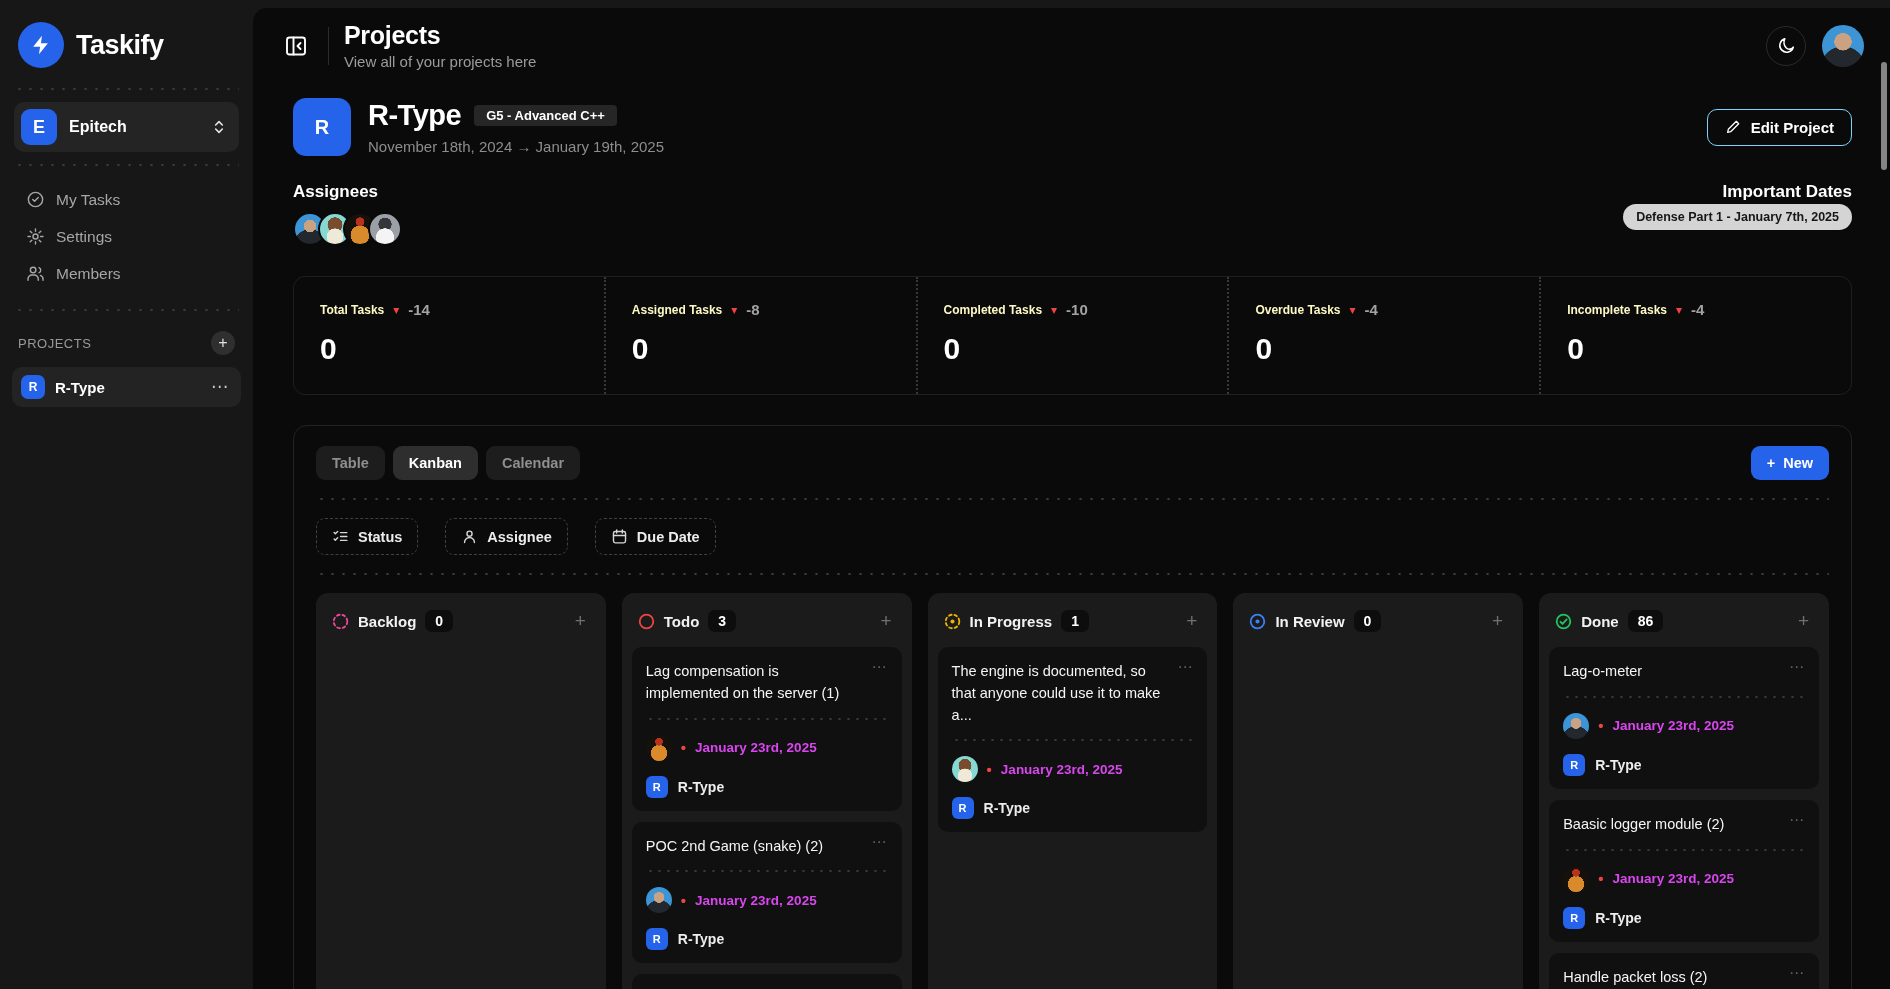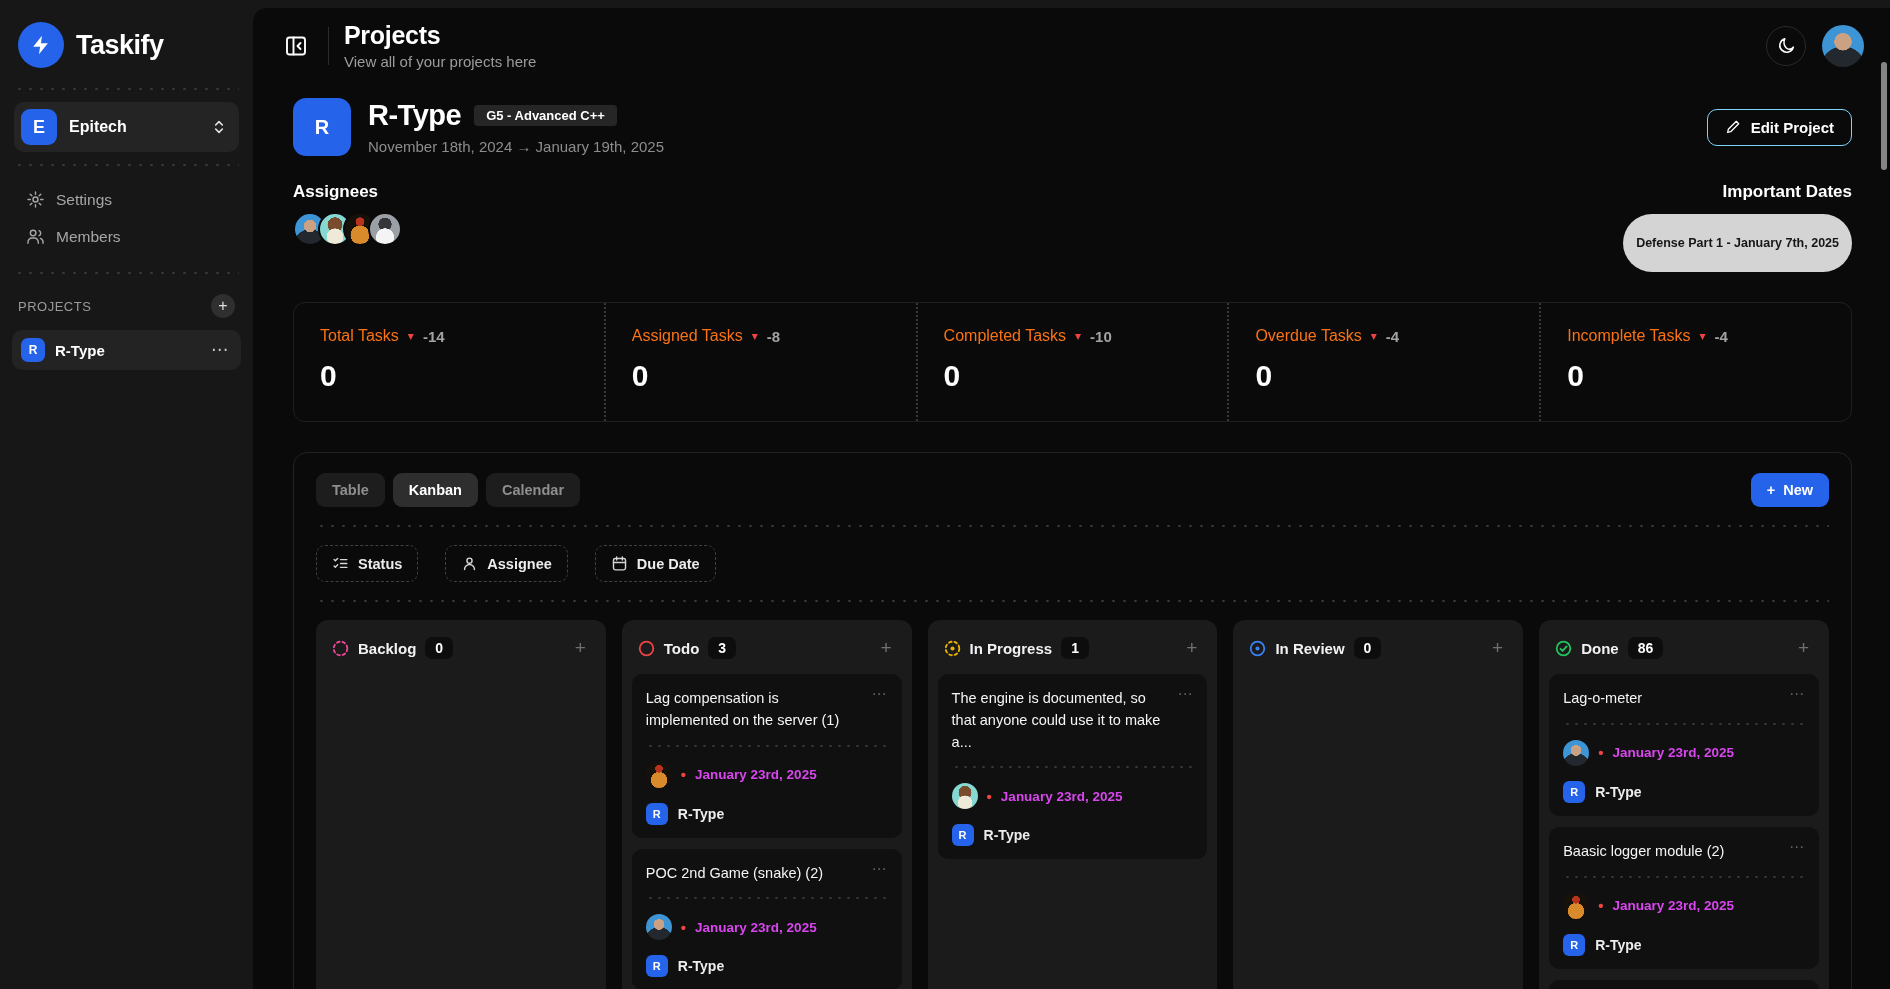--- a/index.html
+++ b/index.html
@@ -60,37 +60,37 @@
   .proj-name { font-size:29px; font-weight:700; letter-spacing:-0.5px; }
   .proj-badge { background:#262626; border-radius:4px; padding:3px 12px; font-size:13px; font-weight:700; }
   .proj-dates { font-size:15px; color:#8d8d8d; margin-top:6px; }
   .edit-btn { margin-left:auto; border:1px solid #7dd3fc; border-radius:10px; padding:9px 17px; display:flex; align-items:center; gap:10px; font-size:15px; font-weight:700; cursor:pointer; align-self:center; }
 
   .meta-row { display:flex; justify-content:space-between; align-items:flex-start; margin-top:26px; }
   .sec-title { font-size:17px; font-weight:700; }
   .avatars { display:flex; margin-top:10px; }
   .avatars .av { margin-right:-9px; border:2px solid #0a0a0a; }
   .important { text-align:right; }
-  .date-pill { display:inline-block; margin-top:12px; background:#d4d4d4; color:#161616; font-size:12.5px; font-weight:700; border-radius:999px; padding:22px 13px; }
+  .date-pill { display:inline-block; margin-top:2px; background:#d4d4d4; color:#161616; font-size:12.5px; font-weight:700; border-radius:999px; padding:6px 13px; }
 
   
   .av { width:26px; height:26px; border-radius:50%; flex:none; }
   .av-lg { width:34px; height:34px; }
   .av-xl { width:42px; height:42px; }
   .av-user-photo { background:radial-gradient(circle at 50% 40%, #caa183 26%, transparent 27%), radial-gradient(circle at 50% 105%, #23272e 46%, transparent 47%), #3d95d6; }
   .av-tom-nook   { background:radial-gradient(circle at 50% 76%, #efe9d8 30%, transparent 31%), radial-gradient(circle at 50% 36%, #7a4c2e 30%, transparent 31%), #86d8d3; }
   .av-rooster    { background:radial-gradient(circle at 50% 26%, #b8321e 16%, transparent 17%), radial-gradient(circle at 50% 70%, #d98a2b 36%, transparent 37%), #17110c; }
   .av-penguin    { background:radial-gradient(circle at 50% 78%, #f4f4f4 32%, transparent 33%), radial-gradient(circle at 50% 34%, #35363a 26%, transparent 27%), #9aa0a6; }
 
   
   .stats { margin-top:30px; display:flex; border:1px solid #1f1f1f; border-radius:12px; }
   .stat { flex:1; padding:24px 26px 28px; }
   .stat + .stat { border-left:2px dotted #383838; }
   .stat-label-row { display:flex; align-items:center; gap:9px; }
-  .stat-label { font-size:16px; color:#f97316; }
+  .stat-label { font-size:12px; color:#fef9c3;font-weight:bold; }
   .stat-tri { color:#ef4444; font-size:12px; }
   .stat-delta { color:#a3a3a3; font-size:15px; font-weight:700; }
   .stat-value { font-size:30px; font-weight:700; margin-top:14px; }
 
   
   .board { margin-top:30px; border:1px solid #222; border-radius:14px; padding:20px 22px; height:640px; }
   .tabs-row { display:flex; align-items:center; gap:8px; }
   .tab { background:#1d1d1d; color:#8f8f8f; font-size:14.5px; font-weight:600; border-radius:9px; padding:9px 16px; cursor:pointer; }
   .tab.active { background:#2e2e2e; color:#fff; font-weight:700; }
   .new-btn { margin-left:auto; background:#2563eb; border-radius:9px; padding:9px 16px; display:flex; align-items:center; gap:8px; font-size:14.5px; font-weight:700; cursor:pointer; }
@@ -142,20 +142,29 @@
           <path d="m7 9 5-5 5 5"></path>
         </svg>
     </span>
   </div>
   <div class="dots side-dots"></div>
 
   <nav class="nav">
     <div class="nav-item">
       <span>
           <svg width="19" height="19" viewBox="0 0 24 24" fill="none" stroke-width="1.8" stroke-linecap="round" stroke-linejoin="round" stroke="currentColor">
+            <circle cx="12" cy="12" r="9"></circle>
+            <path d="m8.5 12 2.3 2.3 4.7-4.8"></path>
+          </svg>
+        </span>
+      <span>My Tasks</span>
+    </div>
+    <div class="nav-item">
+      <span>
+          <svg width="19" height="19" viewBox="0 0 24 24" fill="none" stroke-width="1.8" stroke-linecap="round" stroke-linejoin="round" stroke="currentColor">
             <circle cx="12" cy="12" r="3.2"></circle>
             <path d="M12 2.5v3M12 18.5v3M2.5 12h3M18.5 12h3M5.3 5.3l2.1 2.1M16.6 16.6l2.1 2.1M5.3 18.7l2.1-2.1M16.6 7.4l2.1-2.1"></path>
           </svg>
         </span>
       <span>Settings</span>
     </div>
     <div class="nav-item">
       <span>
           <svg width="19" height="19" viewBox="0 0 24 24" fill="none" stroke-width="1.8" stroke-linecap="round" stroke-linejoin="round" stroke="currentColor">
             <circle cx="9" cy="7.5" r="3.5"></circle>

